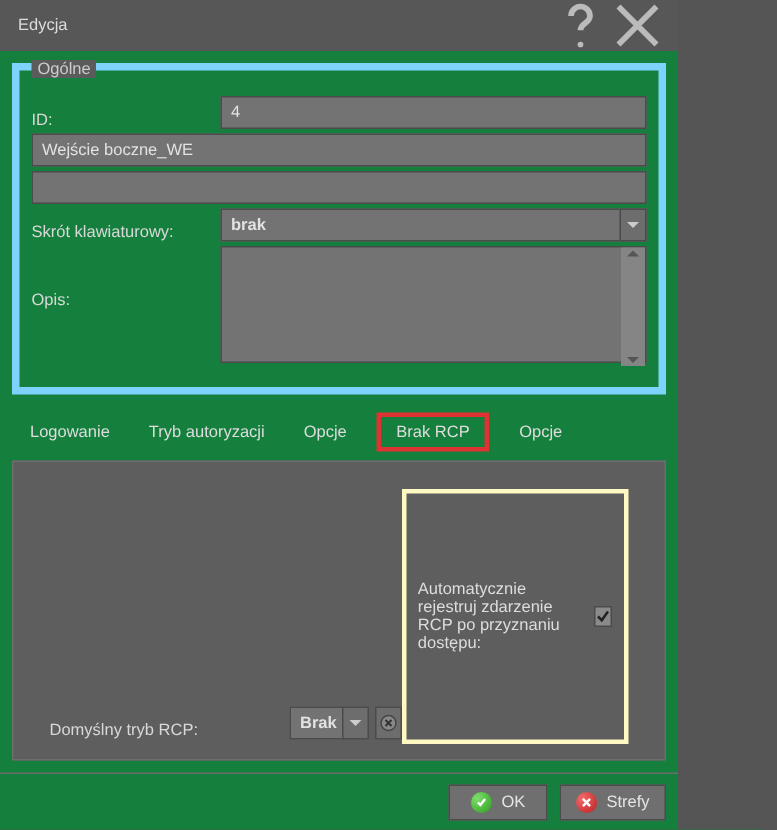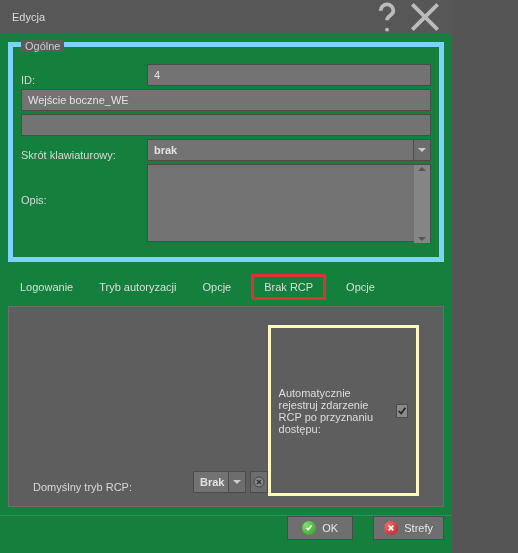--- a/index.html
+++ b/index.html
@@ -43,21 +43,21 @@
   .panel { border: 1px solid #6d6d6d; background: #5e5e5e; padding: 10px 24px; flex: 1; display: flex; flex-direction: row; }
   .panel .row .lbl { width: 160px; }
   .iconbtn { width: 18px; height: 22px; display: flex; align-items: center; justify-content: center; margin-left: 4px; background: #6d6d6d; border: 1px solid #4b4b4b; cursor: pointer; }
   .iconbtn svg { width: 12px; height: 12px; }
 
   .chk-row-outer { border: 3px solid #fef9c3; padding: 6px 8px; margin-top: 8px; display: flex; align-items: center; }
   .chk-label { color: #ddd; margin-right: 6px; }
   .chk { width: 14px; height: 14px; background: #8a8a8a; border: 1px solid #4b4b4b; display: flex; align-items: center; justify-content: center; cursor: pointer; }
   .chk svg { width: 10px; height: 10px; stroke: #222; stroke-width: 2; fill: none; }
 
-  .footer { height: 38px; border-top: 1px solid #6d6d6d; display: flex; justify-content: flex-end; align-items: flex-start; padding: 0 8px; gap: 20px; }
+  .footer { height: 38px; border-top: 1px solid #6d6d6d; display: flex; justify-content: flex-end; align-items: center; padding: 0 8px; gap: 8px; }
   .btn { height: 24px; min-width: 66px; background: #6f6f6f; border: 1px solid #4b4b4b; color: #e5e5e5; display: flex; align-items: center; justify-content: center; gap: 6px; padding: 0 10px; cursor: pointer; }
   .btn .circ { width: 14px; height: 14px; border-radius: 50%; display: flex; align-items: center; justify-content: center; }
   .btn .circ.ok { background: radial-gradient(circle at 30% 30%, #7fe06b, #2d9b1f); }
   .btn .circ.no { background: radial-gradient(circle at 30% 30%, #f56b6b, #b81f1f); }
   .btn .circ svg { width: 8px; height: 8px; stroke: #fff; stroke-width: 2; fill: none; }
 </style>
 </head>
 <body>
 
 <div class="window">

